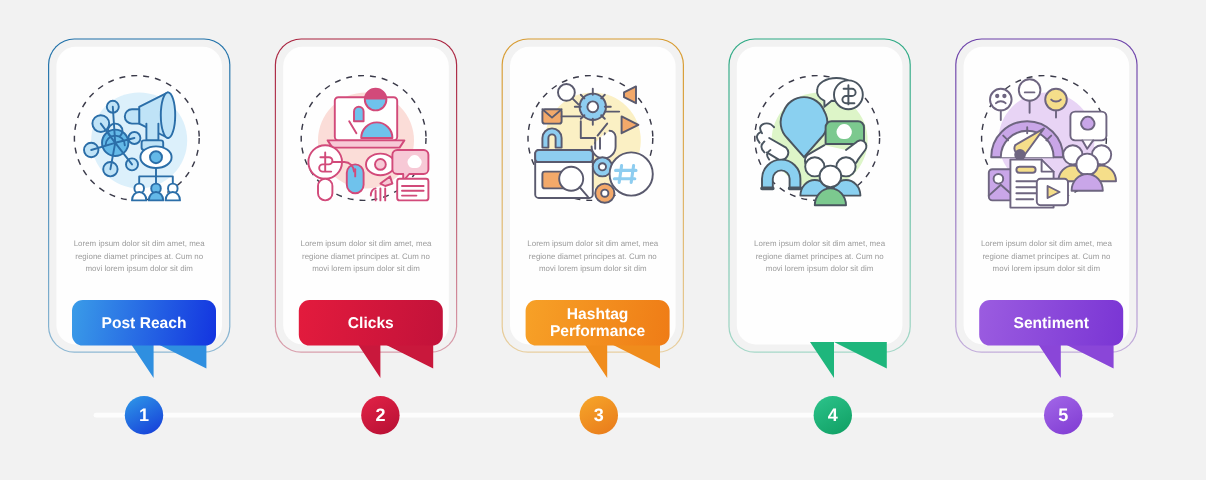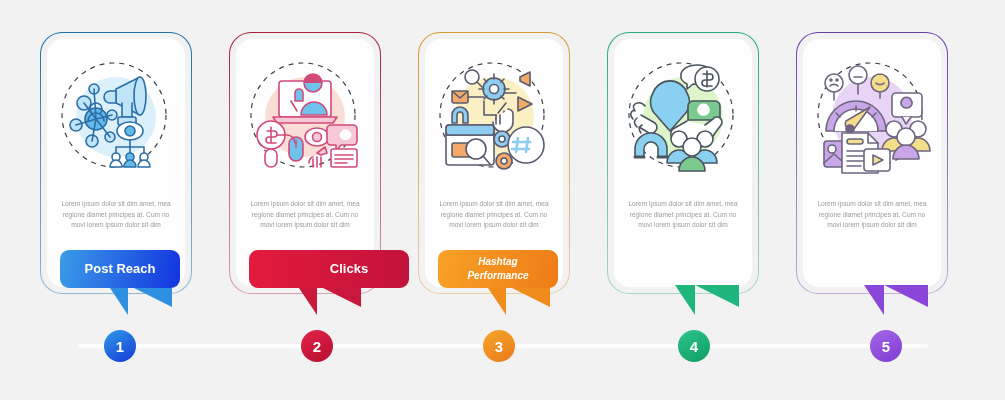--- a/index.html
+++ b/index.html
@@ -83,21 +83,21 @@
     border-radius:9px;
     display:flex;align-items:center;justify-content:center;
     color:#ffffff;
     font-weight:bold;
     font-size:13px;
     line-height:13.5px;
     text-align:center;
     pointer-events:auto;
     cursor:pointer;
   }
-  .bubble.two-line{font-size:10px;line-height:13.6px;font-style:italic;}
+  .bubble.two-line{font-size:13px;line-height:13.6px;}
   .tail-svg{position:absolute;left:46px;top:35px;}
 
   
   .num{
     position:absolute;top:330px;
     width:32px;height:32px;border-radius:50%;
     display:flex;align-items:center;justify-content:center;
     color:#fff;font-weight:bold;font-size:15px;
     cursor:pointer;
   }
@@ -194,21 +194,21 @@
       </g>
             </svg>
           </div>
           <div class="lorem">Lorem ipsum dolor sit dim amet, mea regione diamet principes at. Cum no movi lorem ipsum dolor sit dim</div>
         </div>
       </div>
       <div class="bubble-wrap c1">
         <svg class="tail-svg" width="70" height="32" viewBox="0 0 70 32">
           <path d="M2 0 L66 0 L66 22 L22 0 L22 30 Z" fill="#c9183c"></path>
         </svg>
-        <div class="bubble" style="background: linear-gradient(100deg, rgb(227, 27, 61), rgb(194, 18, 58)); padding-left: 40px;">Clicks</div>
+        <div class="bubble" style="background: linear-gradient(100deg, rgb(227, 27, 61), rgb(194, 18, 58));">Clicks</div>
       </div>
       <div class="num c1" style="background: linear-gradient(150deg, rgb(227, 35, 71), rgb(181, 15, 51));">2</div>
       <div class="card-wrap c2">
         <div class="card-outline" style="border: none; background: linear-gradient(rgb(215, 154, 46), rgb(232, 207, 160)); padding: 1.4px;"></div>
         <div style="position: absolute; left: 1.4px; top: 1.4px; width: 149.2px; height: 259.2px; border-radius: 21px; background: rgb(242, 242, 242);"></div>
         <div class="card-inner">
           <div class="illus">
             <svg width="124" height="124" viewBox="0 0 124 124">
       <circle cx="62" cy="64" r="40" fill="#fbf0c4"></circle>
               <circle cx="60" cy="62" r="52" fill="none" stroke="#3b3b4a" stroke-width="1.2" stroke-dasharray="5 5"></circle>
@@ -333,17 +333,18 @@
     </g>
             </svg>
           </div>
           <div class="lorem">Lorem ipsum dolor sit dim amet, mea regione diamet principes at. Cum no movi lorem ipsum dolor sit dim</div>
         </div>
       </div>
       <div class="bubble-wrap c4">
         <svg class="tail-svg" width="70" height="32" viewBox="0 0 70 32">
           <path d="M2 0 L66 0 L66 22 L22 0 L22 30 Z" fill="#8a46d8"></path>
         </svg>
+        <div class="bubble" style="background: linear-gradient(100deg, rgb(155, 92, 224), rgb(122, 53, 212));">Sentiment</div>
       </div>
       <div class="num c4" style="background: linear-gradient(150deg, rgb(163, 104, 232), rgb(127, 58, 210));">5</div>
     </div>
 
 </div>
 
 </body></html>

